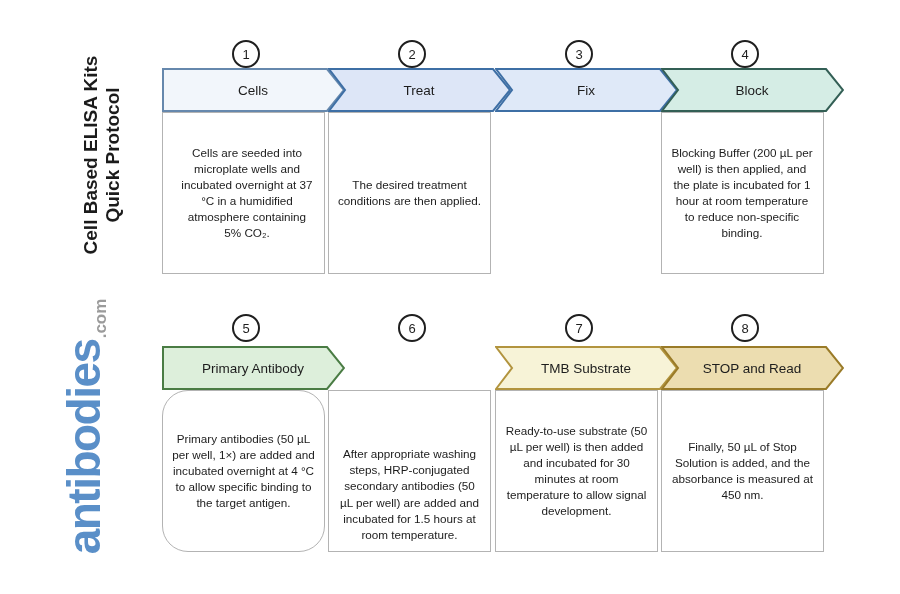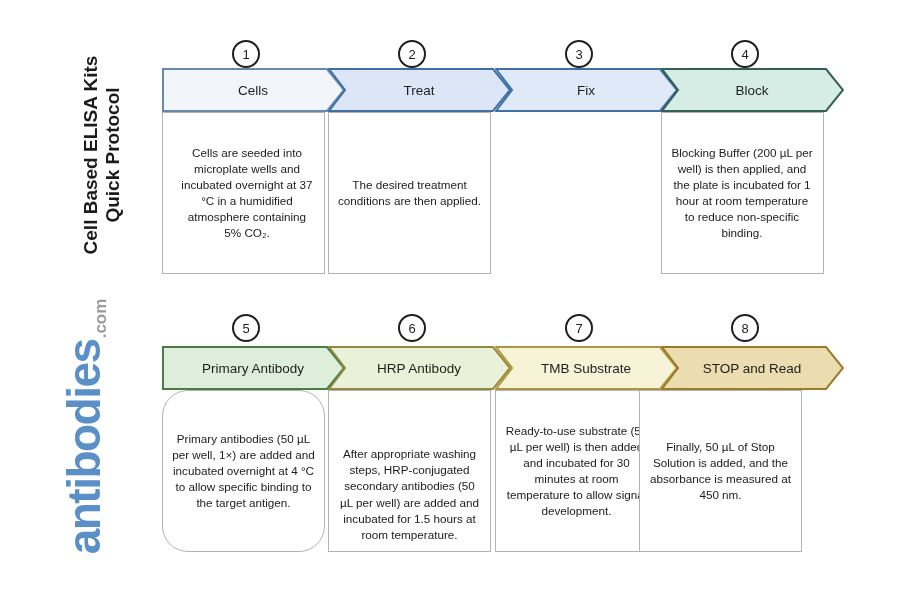--- a/index.html
+++ b/index.html
@@ -119,26 +119,20 @@
   <div class="circle" style="left:731px;top:314px;">
       <span>8</span>
     </div>
 
   <div class="arrow" style="left:162px;top:346px;padding-left:48px;">
     <svg width="183" height="44" viewBox="0 0 183 44">
       <polygon points="1,1 165,1 182,22 165,43 1,43" stroke-width="2" fill="#ddefdb" stroke="#4a7c44"></polygon>
     </svg>
     <span class="lbl">Primary Antibody</span>
   </div>
-  <div class="arrow" style="left:328px;top:346px;">
-    <svg width="183" height="44" viewBox="0 0 183 44">
-      <polygon points="1,1 165,1 182,22 165,43 1,43 17,22" stroke-width="2" fill="#e9f2d8" stroke="#93883e"></polygon>
-    </svg>
-    <span class="lbl">HRP Antibody</span>
-  </div>
   <div class="arrow" style="left:495px;top:346px;">
     <svg width="183" height="44" viewBox="0 0 183 44">
       <polygon points="1,1 165,1 182,22 165,43 1,43 17,22" stroke-width="2" fill="#f7f3d7" stroke="#b2943e"></polygon>
     </svg>
     <span class="lbl">TMB Substrate</span>
   </div>
   <div class="arrow" style="left:661px;top:346px;">
     <svg width="183" height="44" viewBox="0 0 183 44">
       <polygon points="1,1 165,1 182,22 165,43 1,43 17,22" stroke-width="2" fill="#ecddb0" stroke="#9a7b28"></polygon>
     </svg>
@@ -147,17 +141,17 @@
 
   <div class="dbox" style="left:162px;top:390px;border-radius:26px;">
       <span>Primary antibodies (50 µL per well, 1×) are added and incubated overnight at 4 °C to allow specific binding to the target antigen.</span>
     </div>
   <div class="dbox" style="left:328px;top:390px;align-items:flex-end;">
       <span>After appropriate washing steps, HRP-conjugated secondary antibodies (50 µL per well) are added and incubated for 1.5 hours at room temperature.</span>
     </div>
   <div class="dbox" style="left:495px;top:390px;align-items:center;">
       <span>Ready-to-use substrate (50 µL per well) is then added and incubated for 30 minutes at room temperature to allow signal development.</span>
     </div>
-  <div class="dbox" style="left:639px;top:390px;">
+  <div class="dbox" style="left:661px;top:390px;">
       <span>Finally, 50 µL of Stop Solution is added, and the absorbance is measured at 450 nm.</span>
     </div>
 
 </div>
 
 </body></html>

